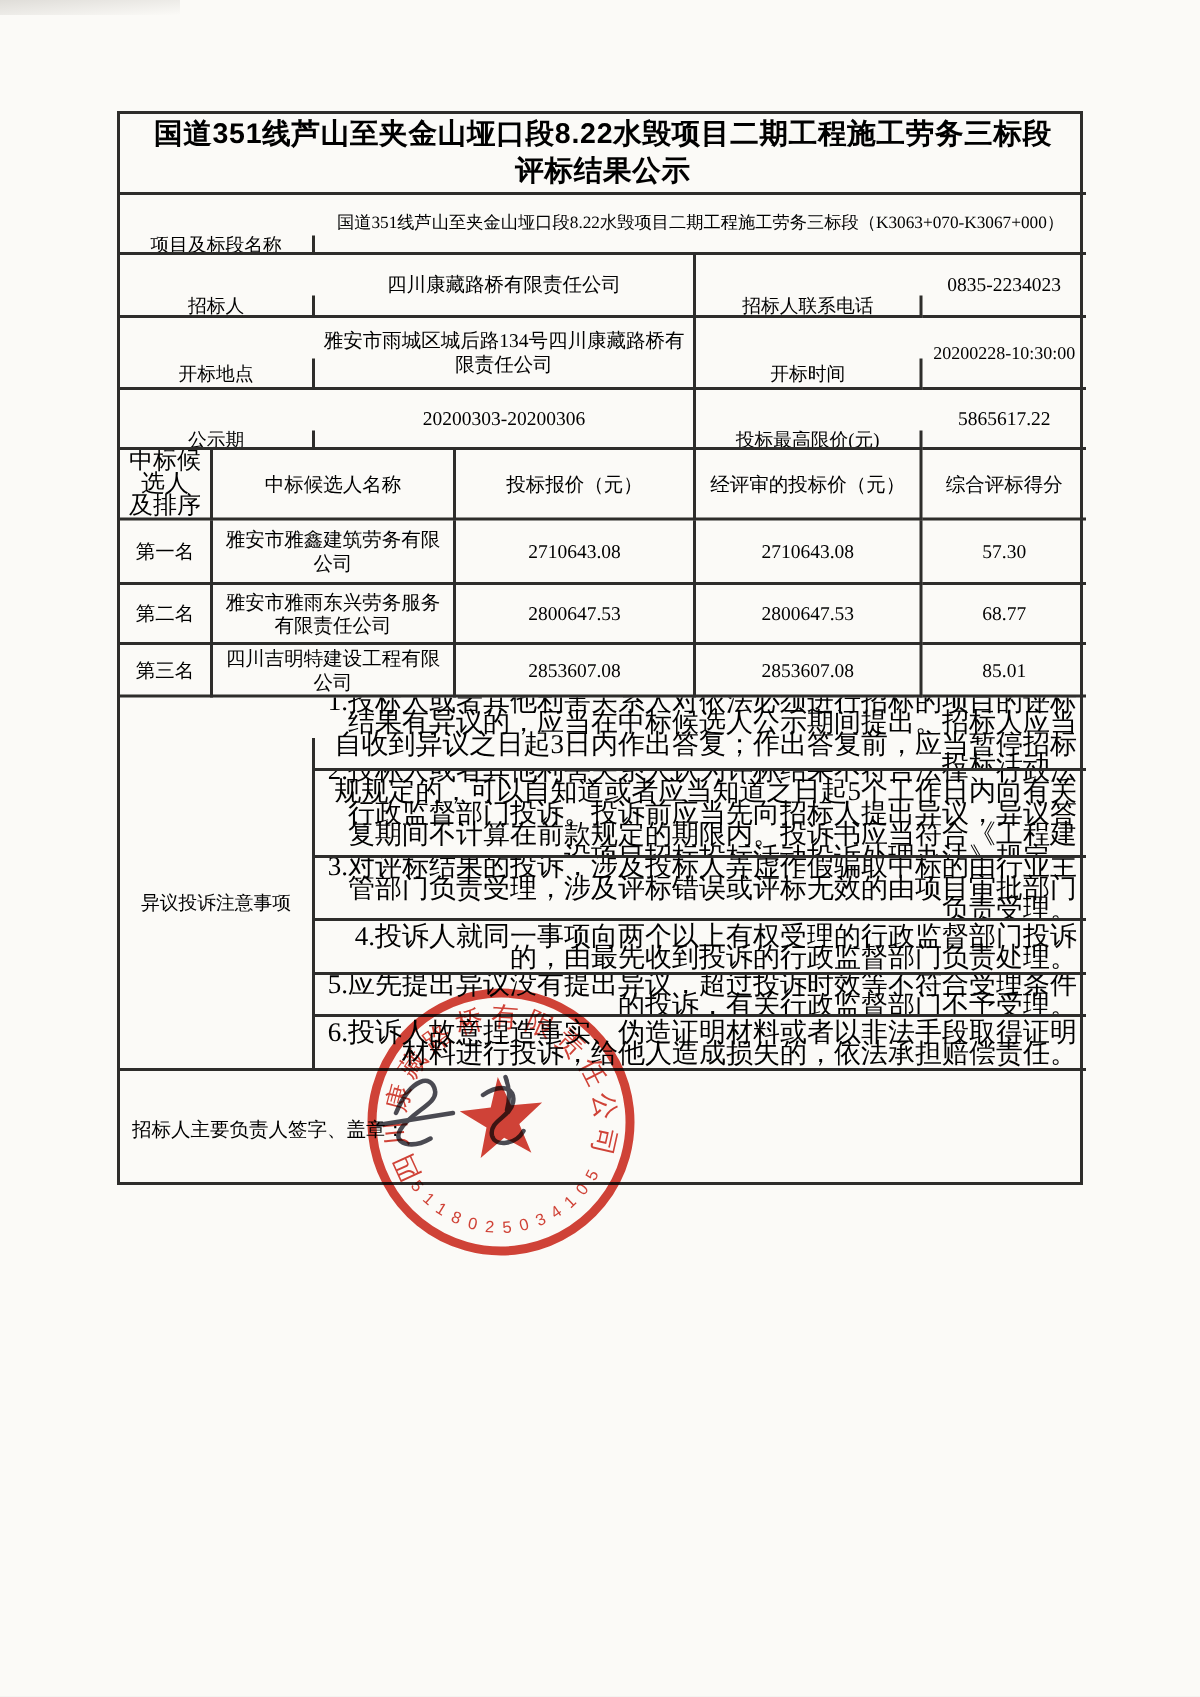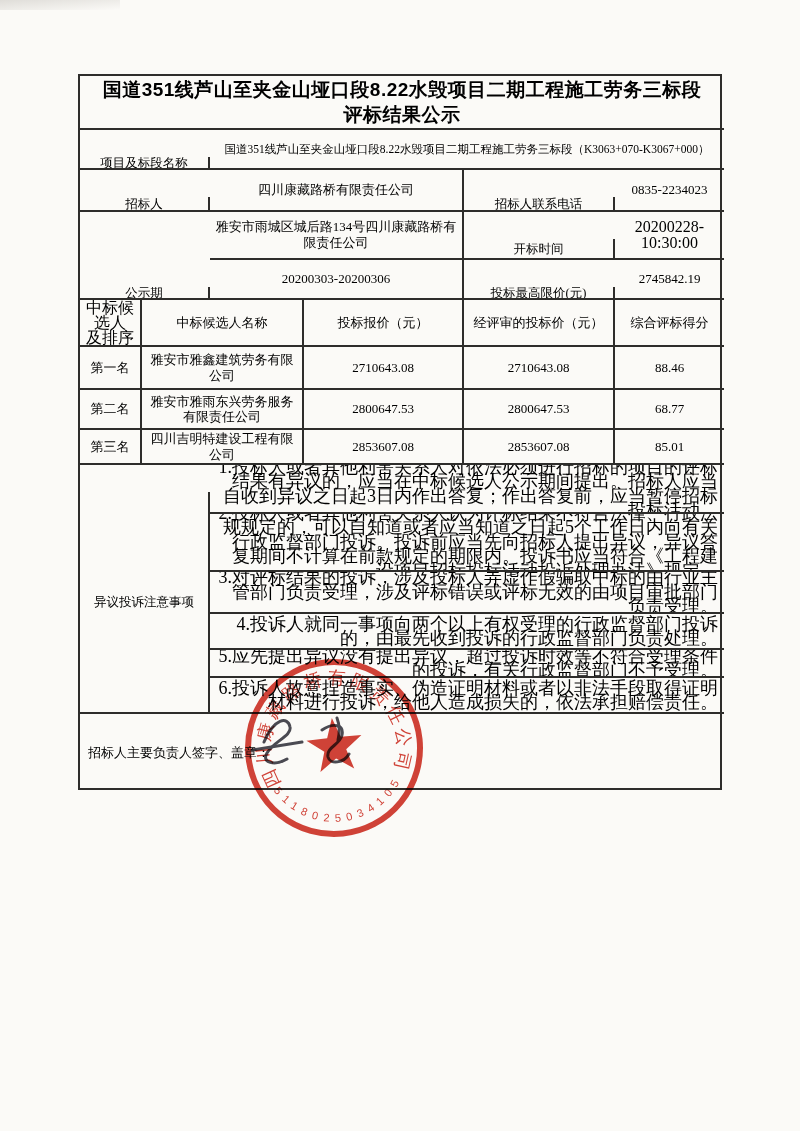--- a/index.html
+++ b/index.html
@@ -94,41 +94,42 @@
     </div>
 
     <div class="cell label" style="grid-column:1/3">项目及标段名称</div>
     <div class="cell nr project-value" style="grid-column:3/7">国道351线芦山至夹金山垭口段8.22水毁项目二期工程施工劳务三标段（K3063+070-K3067+000）</div>
 
     <div class="cell label" style="grid-column:1/3">招标人</div>
     <div class="cell" style="grid-column:3/5">四川康藏路桥有限责任公司</div>
     <div class="cell label" style="grid-column:5/6">招标人联系电话</div>
     <div class="cell nr num" style="grid-column:6/7">0835-2234023</div>
 
+    <div class="cell label" style="grid-column:1/3">开标地点</div>
     <div class="cell" style="grid-column:3/5">雅安市雨城区城后路134号四川康藏路桥有限责任公司</div>
     <div class="cell label" style="grid-column:5/6">开标时间</div>
-    <div class="cell nr num" style="grid-column:6/7;font-size:16px">20200228-10:30:00</div>
+    <div class="cell nr num" style="grid-column:6/7;font-size:12px">20200228-10:30:00</div>
 
     <div class="cell label" style="grid-column:1/3">公示期</div>
     <div class="cell num" style="grid-column:3/5">20200303-20200306</div>
     <div class="cell label" style="grid-column:5/6">投标最高限价(元)</div>
-    <div class="cell nr num" style="grid-column:6/7">2745842.19</div>
+    <div class="cell nr num" style="grid-column:6/7">5865617.22</div>
 
     <div class="cell prewrap" style="grid-column:1/2">中标候选人
 及排序</div>
     <div class="cell" style="grid-column:2/4">中标候选人名称</div>
     <div class="cell" style="grid-column:4/5">投标报价（元）</div>
     <div class="cell" style="grid-column:5/6">经评审的投标价（元）</div>
     <div class="cell nr" style="grid-column:6/7">综合评标得分</div>
 
     <div class="cell">第一名</div>
     <div class="cell" style="grid-column:2/4">雅安市雅鑫建筑劳务有限公司</div>
     <div class="cell num">2710643.08</div>
     <div class="cell num">2710643.08</div>
-    <div class="cell nr num">88.46</div>
+    <div class="cell nr num">57.30</div>
 
     <div class="cell">第二名</div>
     <div class="cell" style="grid-column:2/4;line-height:15px">雅安市雅雨东兴劳务服务有限责任公司</div>
     <div class="cell num">2800647.53</div>
     <div class="cell num">2800647.53</div>
     <div class="cell nr num">68.77</div>
 
     <div class="cell">第三名</div>
     <div class="cell" style="grid-column:2/4">四川吉明特建设工程有限公司</div>
     <div class="cell num">2853607.08</div>

